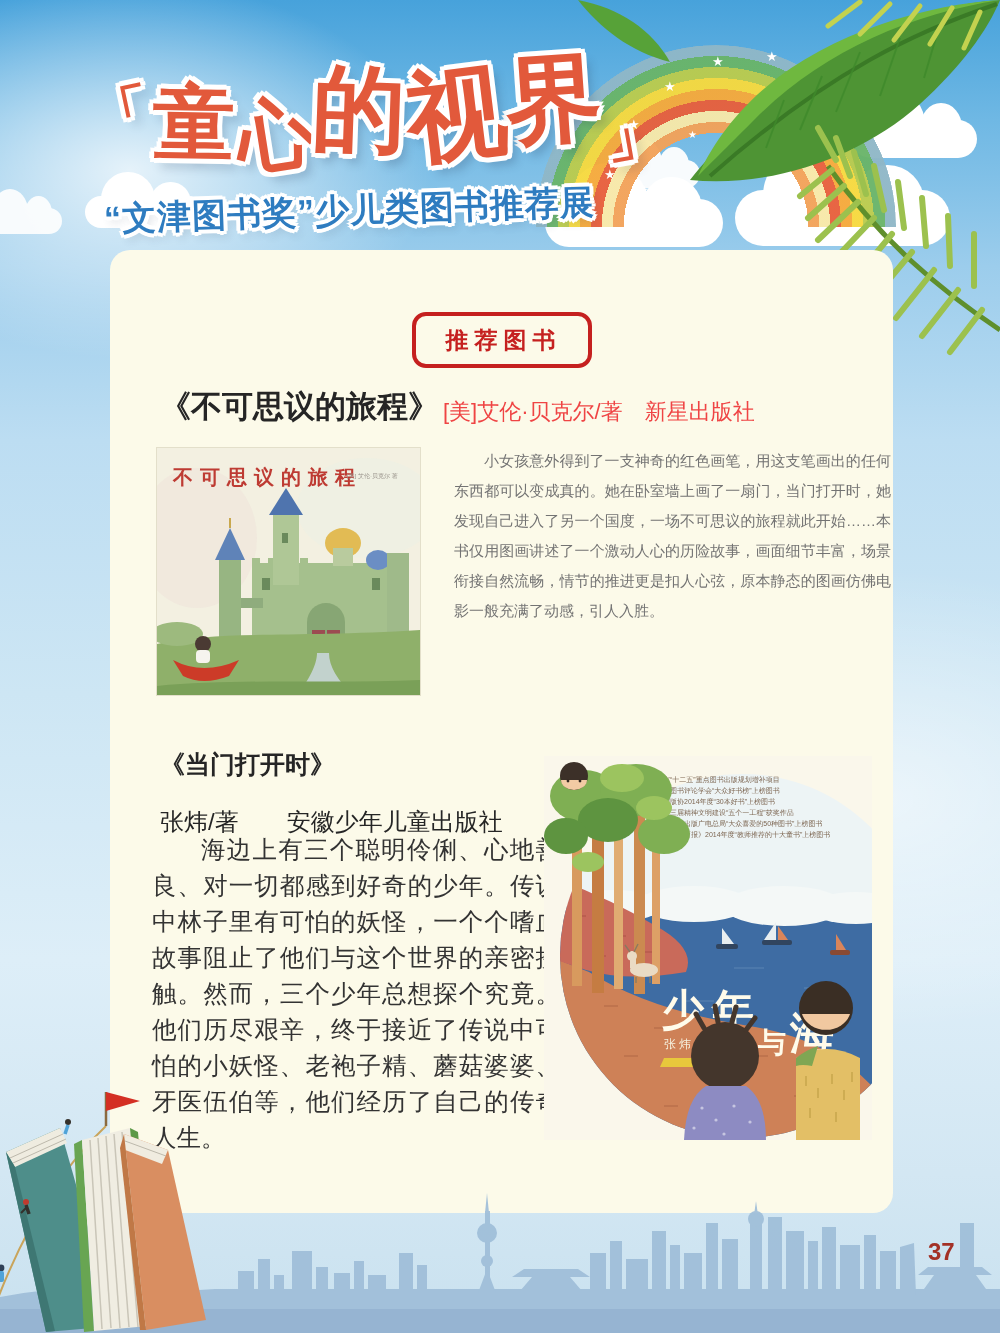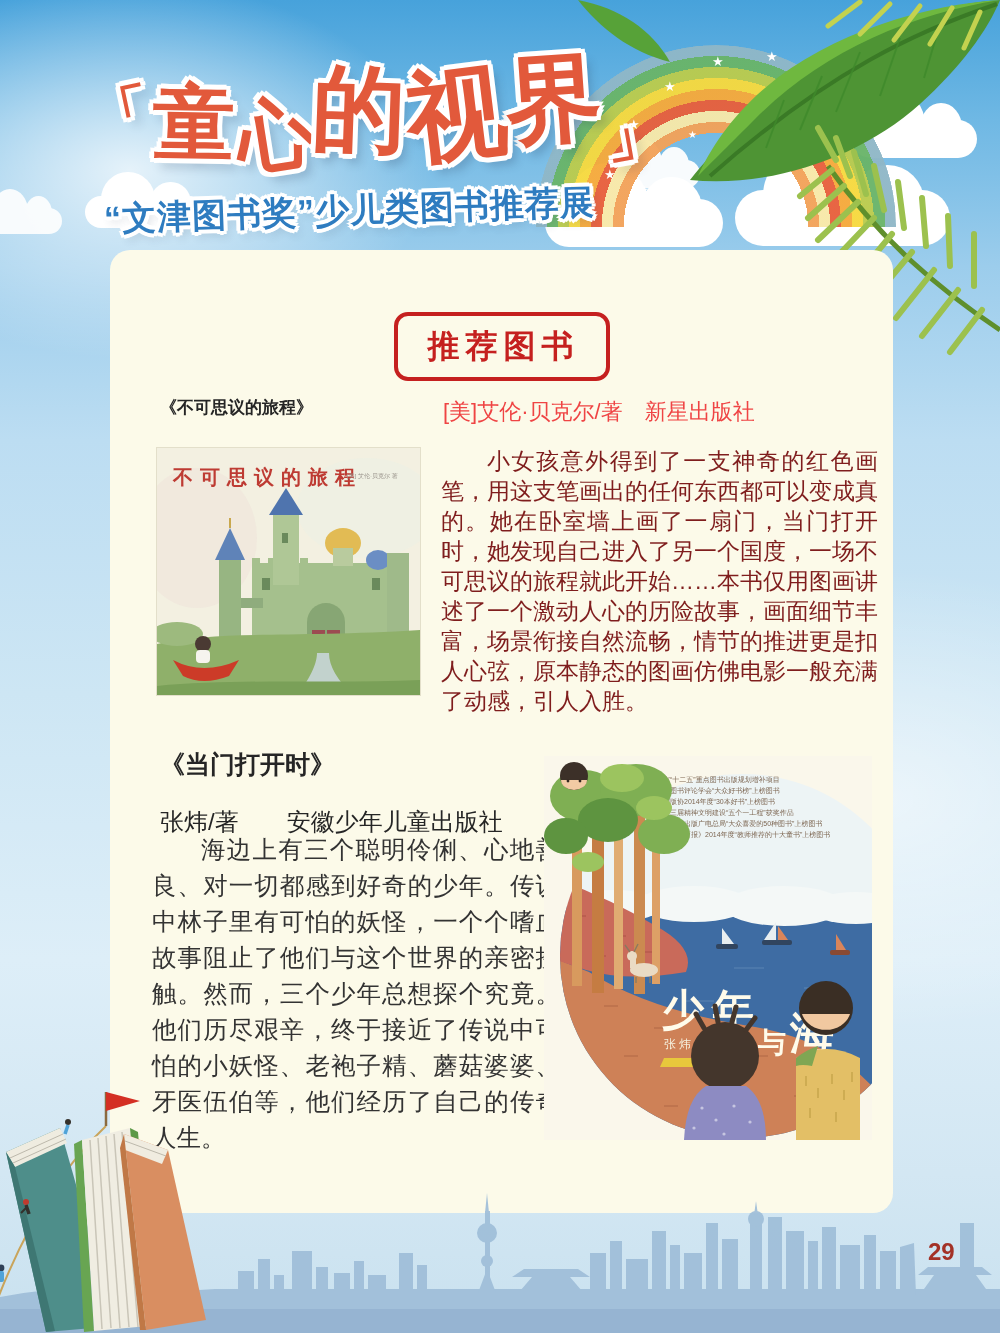--- a/index.html
+++ b/index.html
@@ -59,27 +59,27 @@
     color:#2E7CC0;font-weight:bold;font-size:34px;letter-spacing:1px;white-space:nowrap;
     text-shadow:-3px -3px 0 #fff,3px -3px 0 #fff,-3px 3px 0 #fff,3px 3px 0 #fff,
                 0 -4px 0 #fff,0 4px 0 #fff,-4px 0 0 #fff,4px 0 0 #fff,4px 6px 8px rgba(40,60,90,.2);}
   
   .palms{position:absolute;right:0;top:0;}
   
   .card{position:absolute;left:110px;top:250px;width:783px;height:963px;
     background:#FCFAE9;border-radius:20px;}
   .badge{position:absolute;left:50%;top:62px;transform:translateX(-50%);
     color:#C5201F;border:4px solid #C5201F;border-radius:14px;
-    font-size:32px;font-weight:bold;letter-spacing:6px;padding:9px 26px 8px 30px;white-space:nowrap;}
+    font-size:23px;font-weight:bold;letter-spacing:6px;padding:9px 26px 8px 30px;white-space:nowrap;}
   .b-title{position:absolute;font-weight:bold;color:#252525;white-space:nowrap;}
-  .b1-title{left:50px;top:146px;font-size:17px;}
+  .b1-title{left:50px;top:136px;font-size:31px;}
   .b1-author{position:absolute;left:333px;top:147px;font-size:22px;color:#ef4444;white-space:nowrap;}
   .b1-cover{position:absolute;left:47px;top:198px;width:263px;height:247px;box-shadow:0 0 0 1px #e3dfca;}
-  .b1-desc{position:absolute;left:331px;top:196px;width:437px;
-    font-size:23px;line-height:30px;color:#7f1d1d;text-align:justify;text-indent:2em;}
+  .b1-desc{position:absolute;left:344px;top:196px;width:437px;
+    font-size:15px;line-height:30px;color:#737373;text-align:justify;text-indent:2em;}
   .b2-title{left:50px;top:498px;font-size:25px;}
   .b2-author{position:absolute;left:50px;top:556px;font-size:24px;color:#252525;white-space:nowrap;}
   .b2-desc{position:absolute;left:42px;top:582px;width:408px;
     font-size:24.5px;line-height:36px;color:#333;text-align:justify;text-indent:2em;}
   .b2-cover{position:absolute;left:434px;top:506px;width:328px;height:384px;}
   
   .skyline{position:absolute;left:0;bottom:0;}
   .booksart{position:absolute;left:-6px;top:1086px;}
   .pagenum{position:absolute;left:928px;top:1238px;font-size:24px;font-weight:bold;color:#A33126;}
 </style>
@@ -451,14 +451,14 @@
     <g>
       <circle cx="74" cy="36" r="3" fill="#33302B"></circle>
       <line x1="74" y1="39" x2="71" y2="48" stroke="#4FA3D8" stroke-width="3.5"></line>
     </g>
     <g>
       <circle cx="7" cy="182" r="3.4" fill="#2E4057"></circle>
       <rect x="3" y="185" width="7" height="11" rx="2" fill="#4FA3D8"></rect>
     </g>
   </svg>
 
-  <div class="pagenum">29</div>
+  <div class="pagenum">37</div>
 </div>
 
 </body></html>

